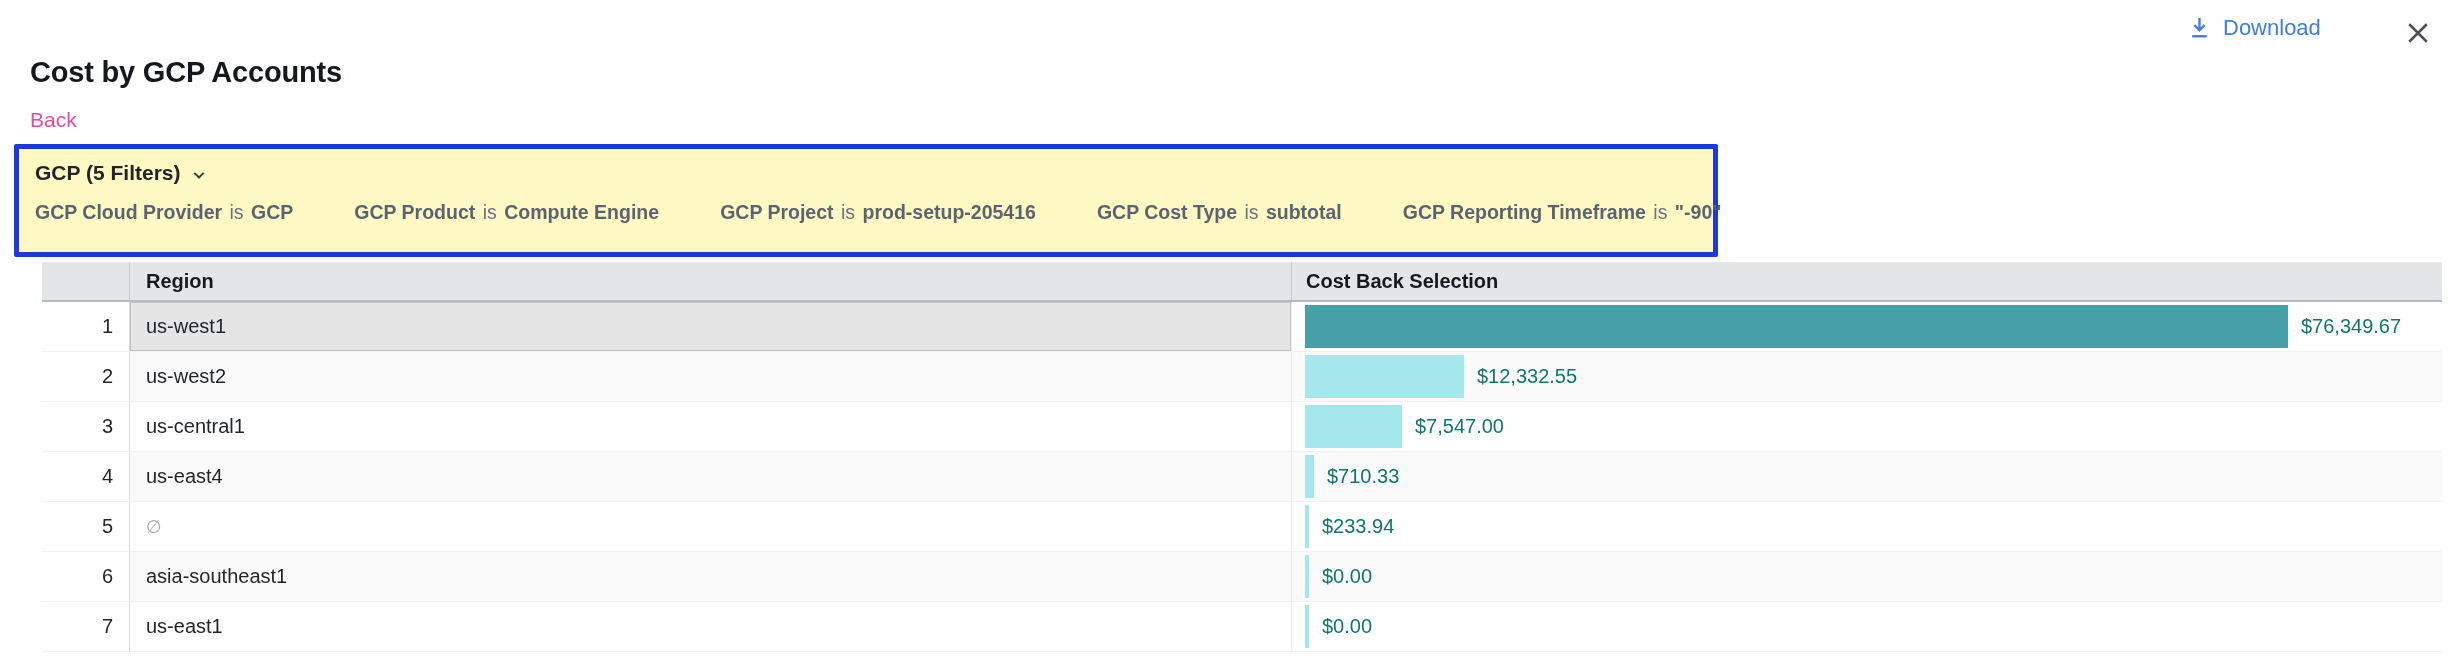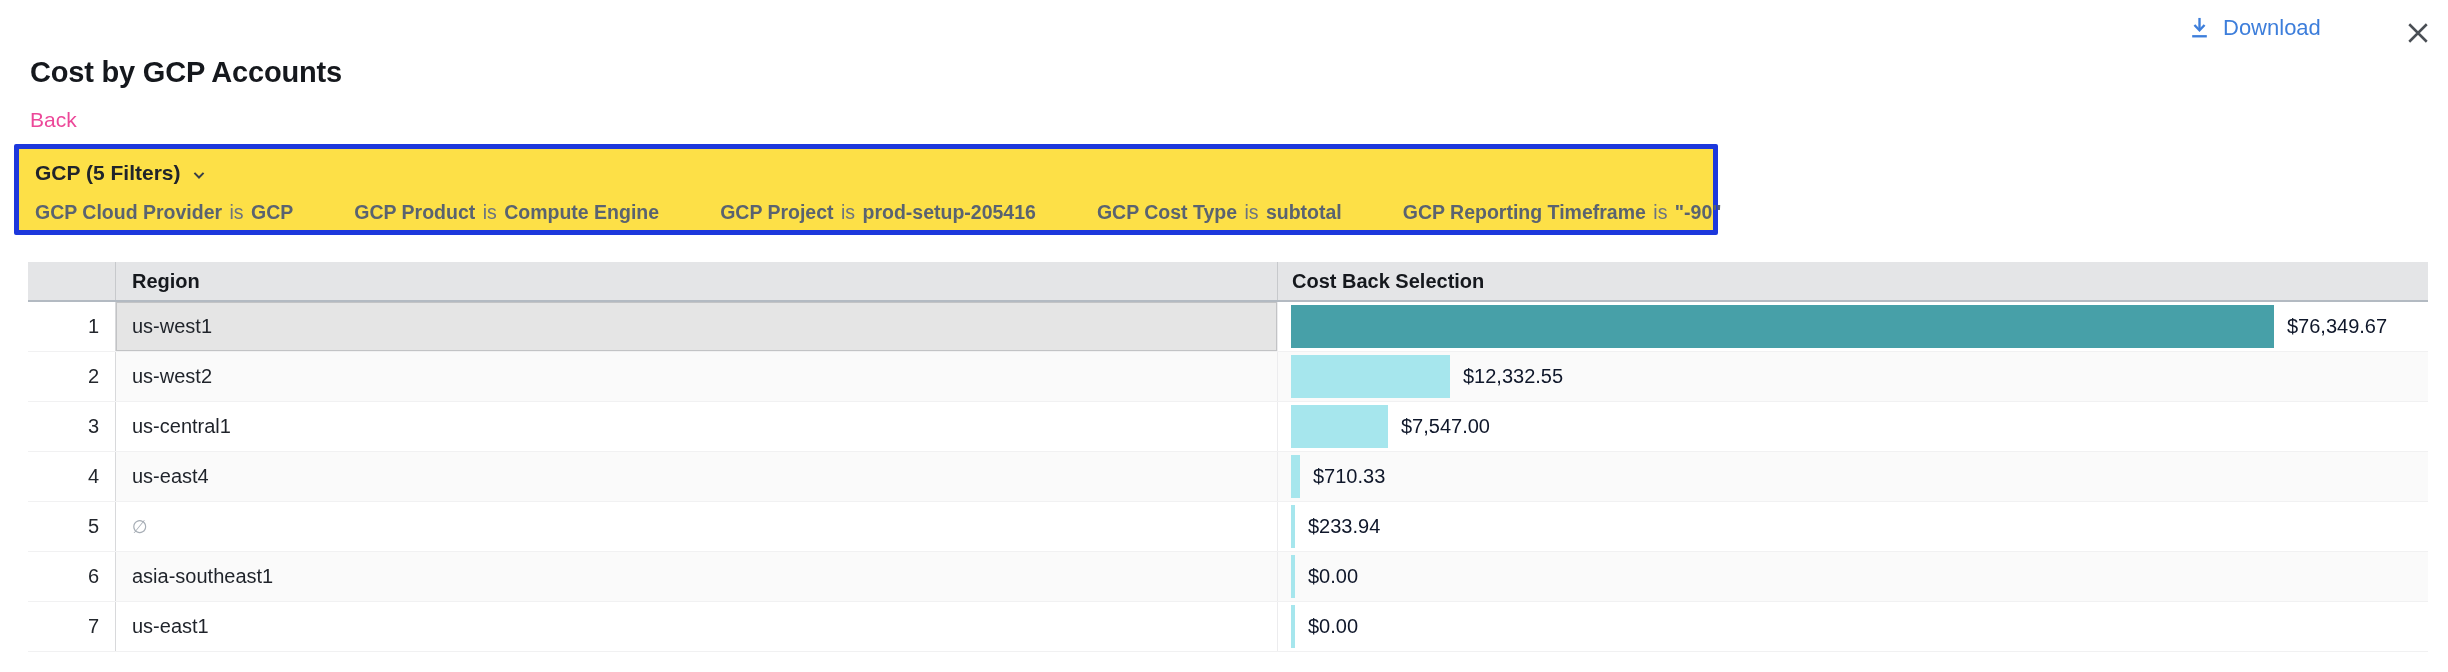--- a/index.html
+++ b/index.html
@@ -32,41 +32,41 @@
 
   
   .back-link {
     position:absolute; left:30px; top:108px;
     font-size:21px; text-decoration:none; cursor:pointer;
   }
 
   
   .filter-box {
     position:absolute; left:14px; top:144px;
-    width:1704px; height:91px;
-    background:#fde047;
+    width:1704px; height:113px;
+    background:#fef9c3;
     border:5px solid #1d38dc; border-radius:2px;
     padding:12px 16px 8px 16px;
   }
   .filter-summary {
     display:flex; align-items:center; gap:9px;
     font-size:21px; font-weight:700; color:#20242b; cursor:pointer;
     width:max-content;
   }
   .filter-summary svg { display:block; margin-top:3px; }
   .filter-list {
     display:flex; gap:61px; margin-top:16px;
     font-size:19.5px; color:#5a6370; white-space:nowrap;
   }
   .filter-item .fld, .filter-item .val { font-weight:700; }
   .filter-item .op { font-weight:400; color:#6b7380; padding:0 2px; }
 
   
   .grid {
-    position:absolute; left:28px; top:262px; width:2400px;
+    position:absolute; left:42px; top:262px; width:2400px;
   }
   .thead {
     display:flex; height:40px;
     background:#e4e5e7;
     border-bottom:2px solid #b3bac2;
     font-weight:700; color:#15181d; font-size:20px;
   }
   .thead .h-num   { width:88px;  border-right:1px solid #c7c9cc; }
   .thead .h-region{ width:1162px; display:flex; align-items:center; padding-left:16px; border-right:1px solid #c7c9cc; }
   .thead .h-cost  { flex:1; display:flex; align-items:center; padding-left:14px; }
@@ -90,21 +90,21 @@
   .td.region.selected {
     background:#e5e5e5;
     box-shadow:inset 0 0 0 1px #c2c3c5;
   }
   .td.region.empty-val { color:#a7aeb6; font-size:18px; }
   .td.cost {
     flex:1; display:flex; align-items:center; padding-left:13px;
     position:relative;
   }
   .bar { height:43px; flex:0 0 auto; }
-  .bar-label { margin-left:13px; font-size:20px; color:#0f172a; white-space:nowrap; }
+  .bar-label { margin-left:13px; font-size:20px; color:#0f766e; white-space:nowrap; }
 </style>
 </head>
 <body>
 
 <div class="page">
 
   <div class="page-title">Cost by GCP Accounts</div>
 
   <button class="download-btn">
     <span>

